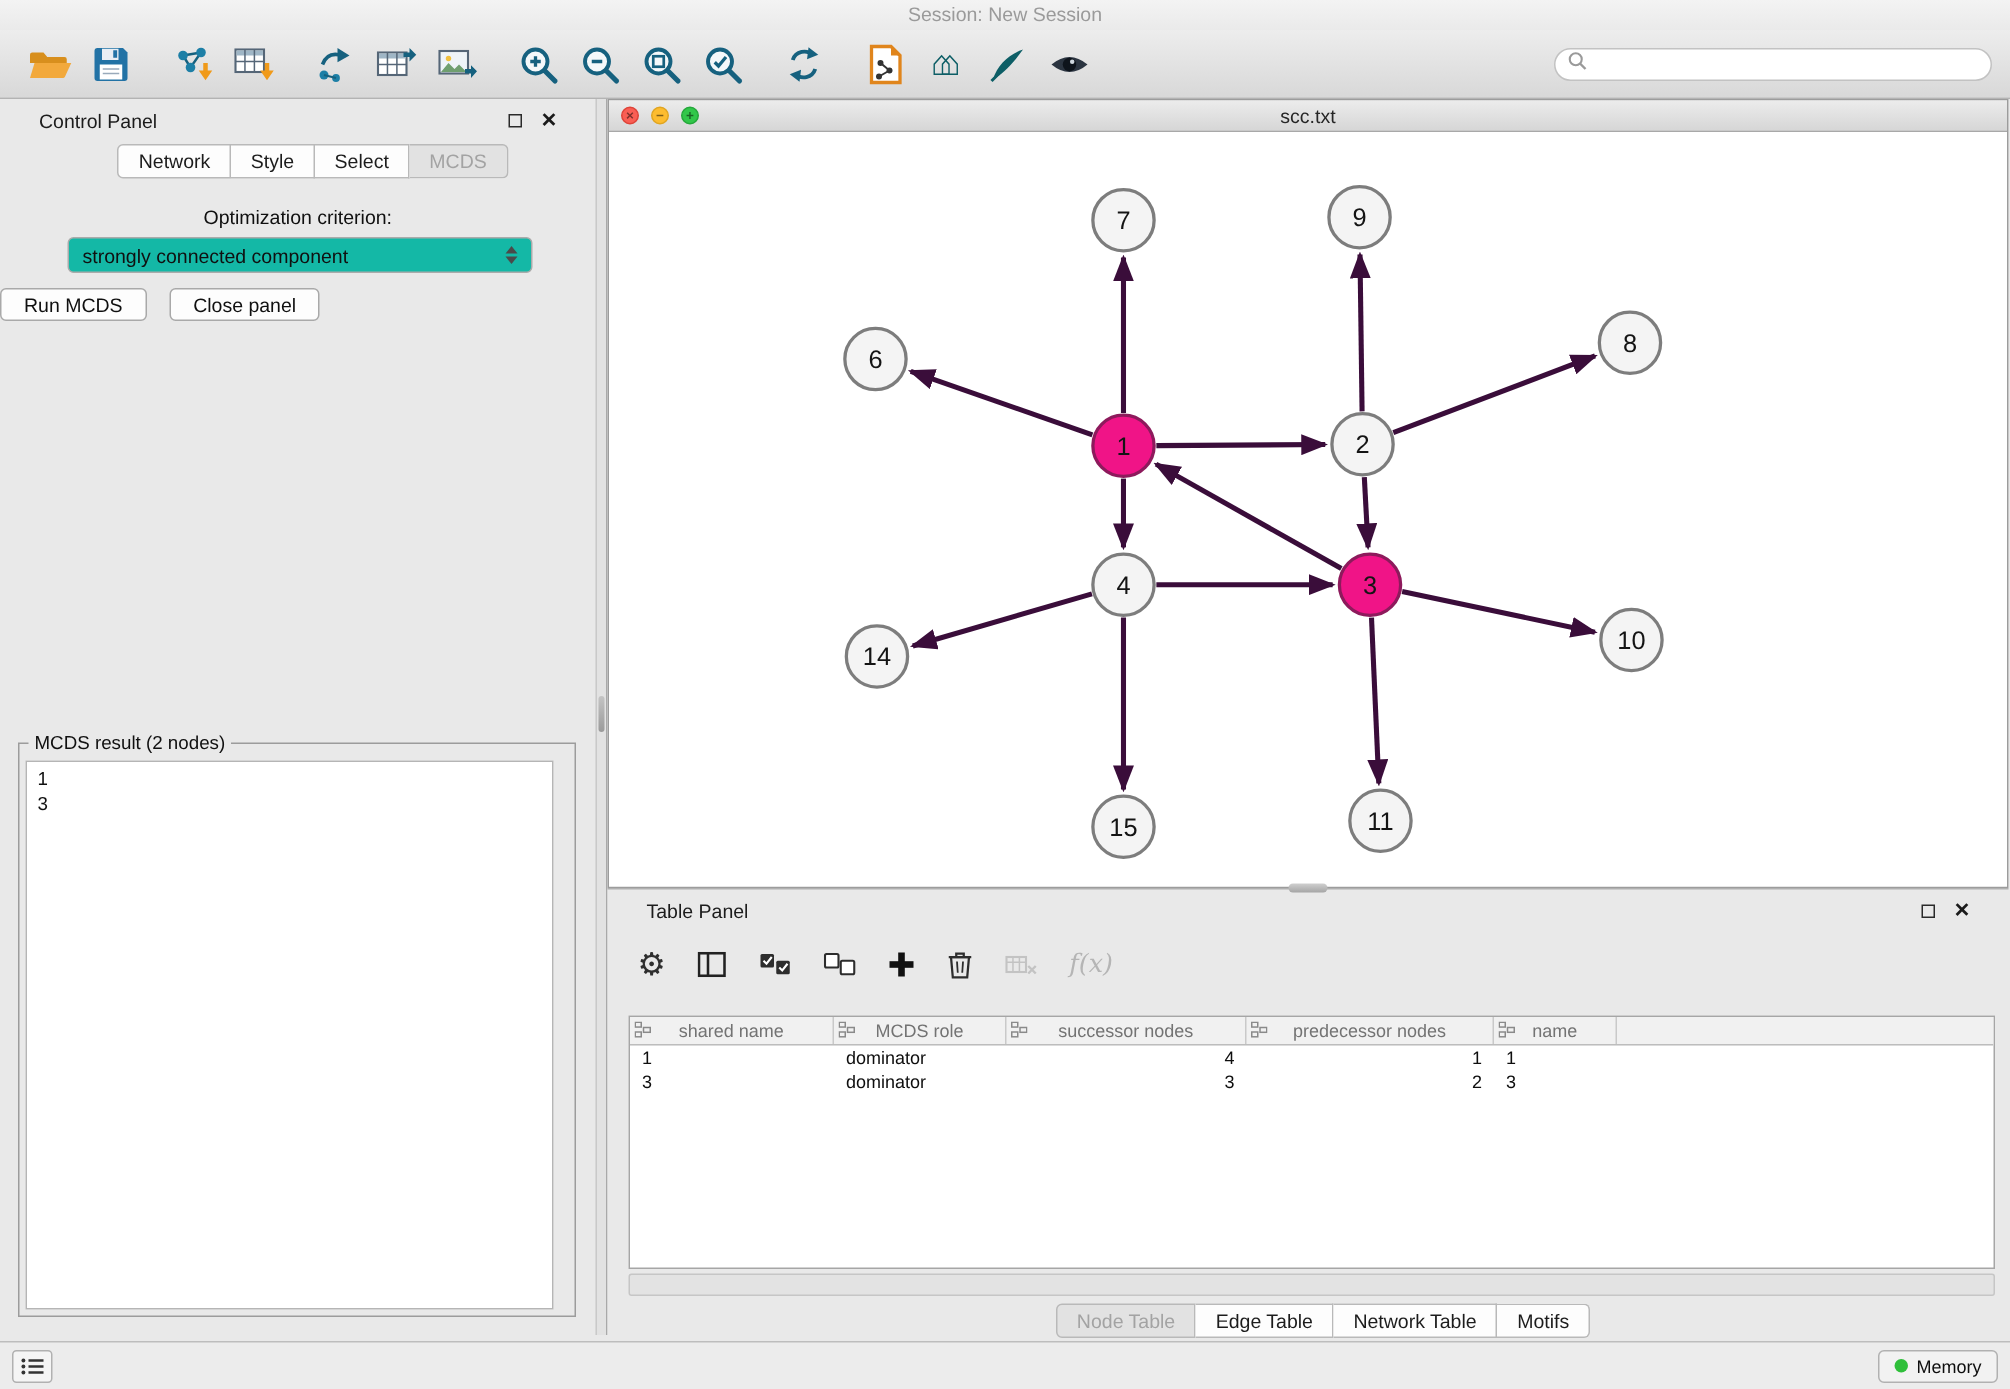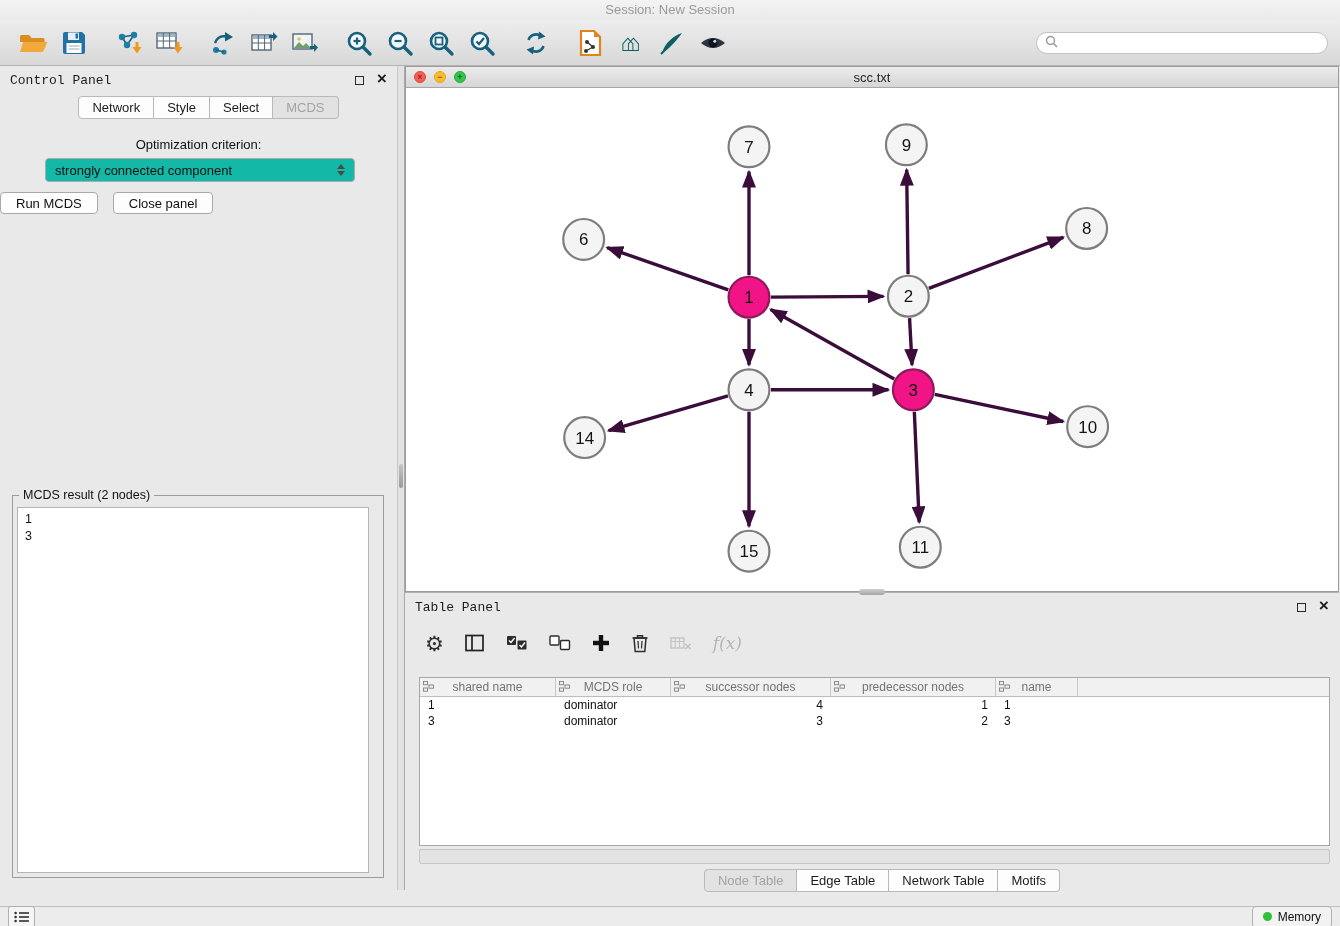--- a/index.html
+++ b/index.html
@@ -13,21 +13,21 @@
   .tbtn{width:41px;height:40px;display:flex;align-items:center;justify-content:center;flex:0 0 auto;}
   .tgap{width:13px;flex:0 0 auto;}
   .homes{font-size:24px;color:#0d5e66;letter-spacing:-9px;line-height:1;padding-right:9px;font-weight:bold;}
   .searchbox{margin-left:auto;width:292px;height:22px;background:#fff;border:1px solid #c2c2c2;border-radius:12px;display:flex;align-items:center;padding:0 8px;gap:5px;}
   .searchbox input{border:none;outline:none;flex:1;font-size:12px;background:transparent;font-family:inherit;color:#333;}
 
   
   .cpanel{position:absolute;left:0;top:66px;width:397px;bottom:36px;background:#e9e9e9;}
   .vsplit{position:absolute;left:397px;top:66px;width:8px;bottom:36px;background:#e2e2e2;border-left:1px solid #c9c9c9;border-right:1px solid #a9a9a9;}
   .vsplit .grip{position:absolute;left:1px;top:398px;width:4px;height:24px;background:linear-gradient(#c4c4c4,#9a9a9a);border-radius:2px;}
-  .phead{height:28px;display:flex;align-items:center;padding:0 10px;font-size:13px;color:#1c1c1c;font-family:Liberation Mono, monospace;}
+  .phead{height:28px;display:flex;align-items:center;padding:0 26px;font-size:13px;color:#1c1c1c;}
   .winbtns{margin-left:auto;display:flex;align-items:center;gap:13px;}
   .floatbtn{width:9px;height:9px;border:1.5px solid #2a2a2a;display:inline-block;}
   .closebtn{font-size:17px;font-weight:bold;color:#1a1a1a;line-height:14px;}
   .segrow{display:flex;justify-content:center;margin-left:20px;}
   .seg{padding:3px 13px;font-size:13px;background:#fdfdfd;border:1px solid #b9b9b9;border-left:none;color:#1c1c1c;white-space:nowrap;}
   .seg:first-child{border-left:1px solid #b9b9b9;border-radius:4px 0 0 4px;}
   .seg:last-child{border-radius:0 4px 4px 0;}
   .seg.sel{background:#e2e2e2;color:#a3a3a3;}
   .cp-tabs{position:absolute;top:30px;left:0;right:0;}
   .optlabel{position:absolute;top:71px;left:0;right:0;text-align:center;font-size:13px;color:#101010;}
@@ -64,21 +64,21 @@
   .thead{display:flex;height:19px;background:#f1f1f1;border-bottom:1px solid #bdbdbd;}
   .th{position:relative;display:flex;align-items:center;justify-content:center;font-size:12px;color:#737373;border-right:1px solid #c9c9c9;flex:0 0 auto;}
   .th .sortico{position:absolute;left:3px;top:3px;line-height:0;}
   .th.fill{border-right:none;}
   .tr{display:flex;height:16px;}
   .td{font-size:12px;color:#0e0e0e;padding:0 8px;line-height:16px;flex:0 0 auto;white-space:nowrap;overflow:hidden;}
   .tp-hscroll{position:absolute;left:14px;right:9px;top:256px;height:15px;background:#e3e3e3;border:1px solid #c6c6c6;border-radius:2px;}
   .tp-tabs{position:absolute;left:0;right:0;top:276px;}
 
   
-  .statusbar{position:absolute;left:0;right:0;bottom:0;height:20px;background:#ececec;border-top:1px solid #bdbdbd;display:flex;align-items:center;padding:0 8px;}
+  .statusbar{position:absolute;left:0;right:0;bottom:0;height:32px;background:#ececec;border-top:1px solid #bdbdbd;display:flex;align-items:center;padding:0 8px;}
   .listbtn{width:27px;height:22px;border:1px solid #b1b1b1;border-radius:3px;background:#f5f5f5;display:flex;align-items:center;justify-content:center;}
   .membtn{margin-left:auto;height:22px;border:1px solid #b1b1b1;border-radius:4px;background:#f2f2f2;display:flex;align-items:center;gap:6px;padding:0 10px;font-size:12px;color:#0e0e0e;}
   .memdot{width:9px;height:9px;border-radius:50%;background:#2fbf3a;}
 </style>
 </head>
 <body>
 
 <div id="app">
 
   <div class="titlebar">Session: New Session</div>

